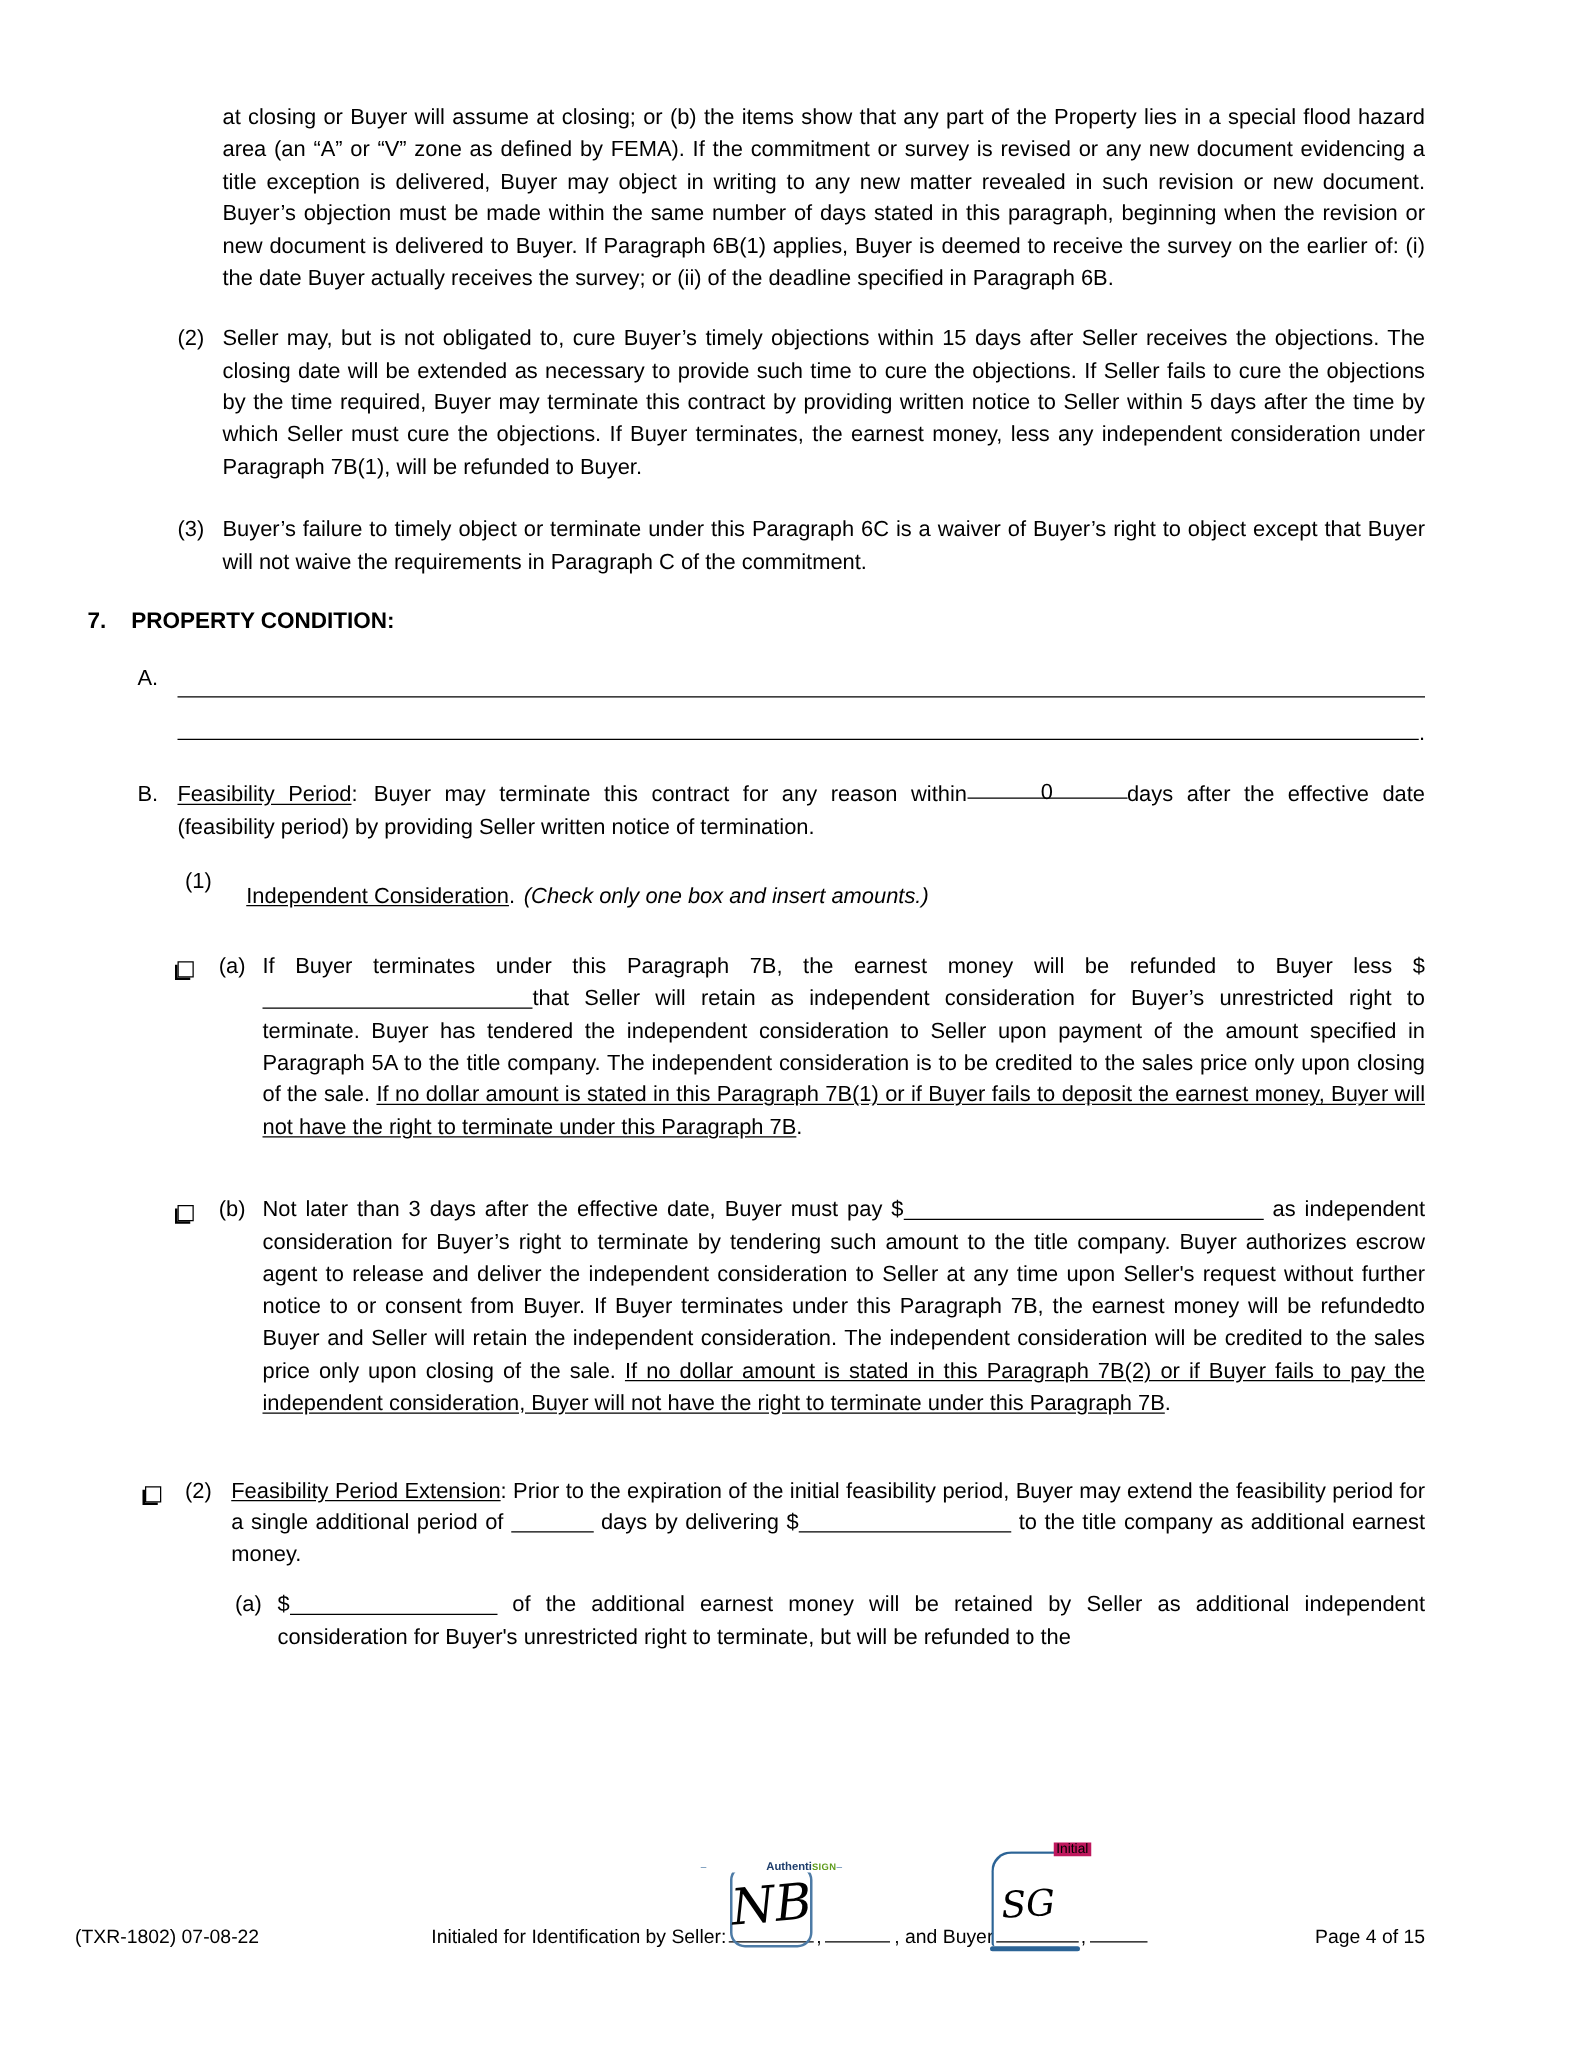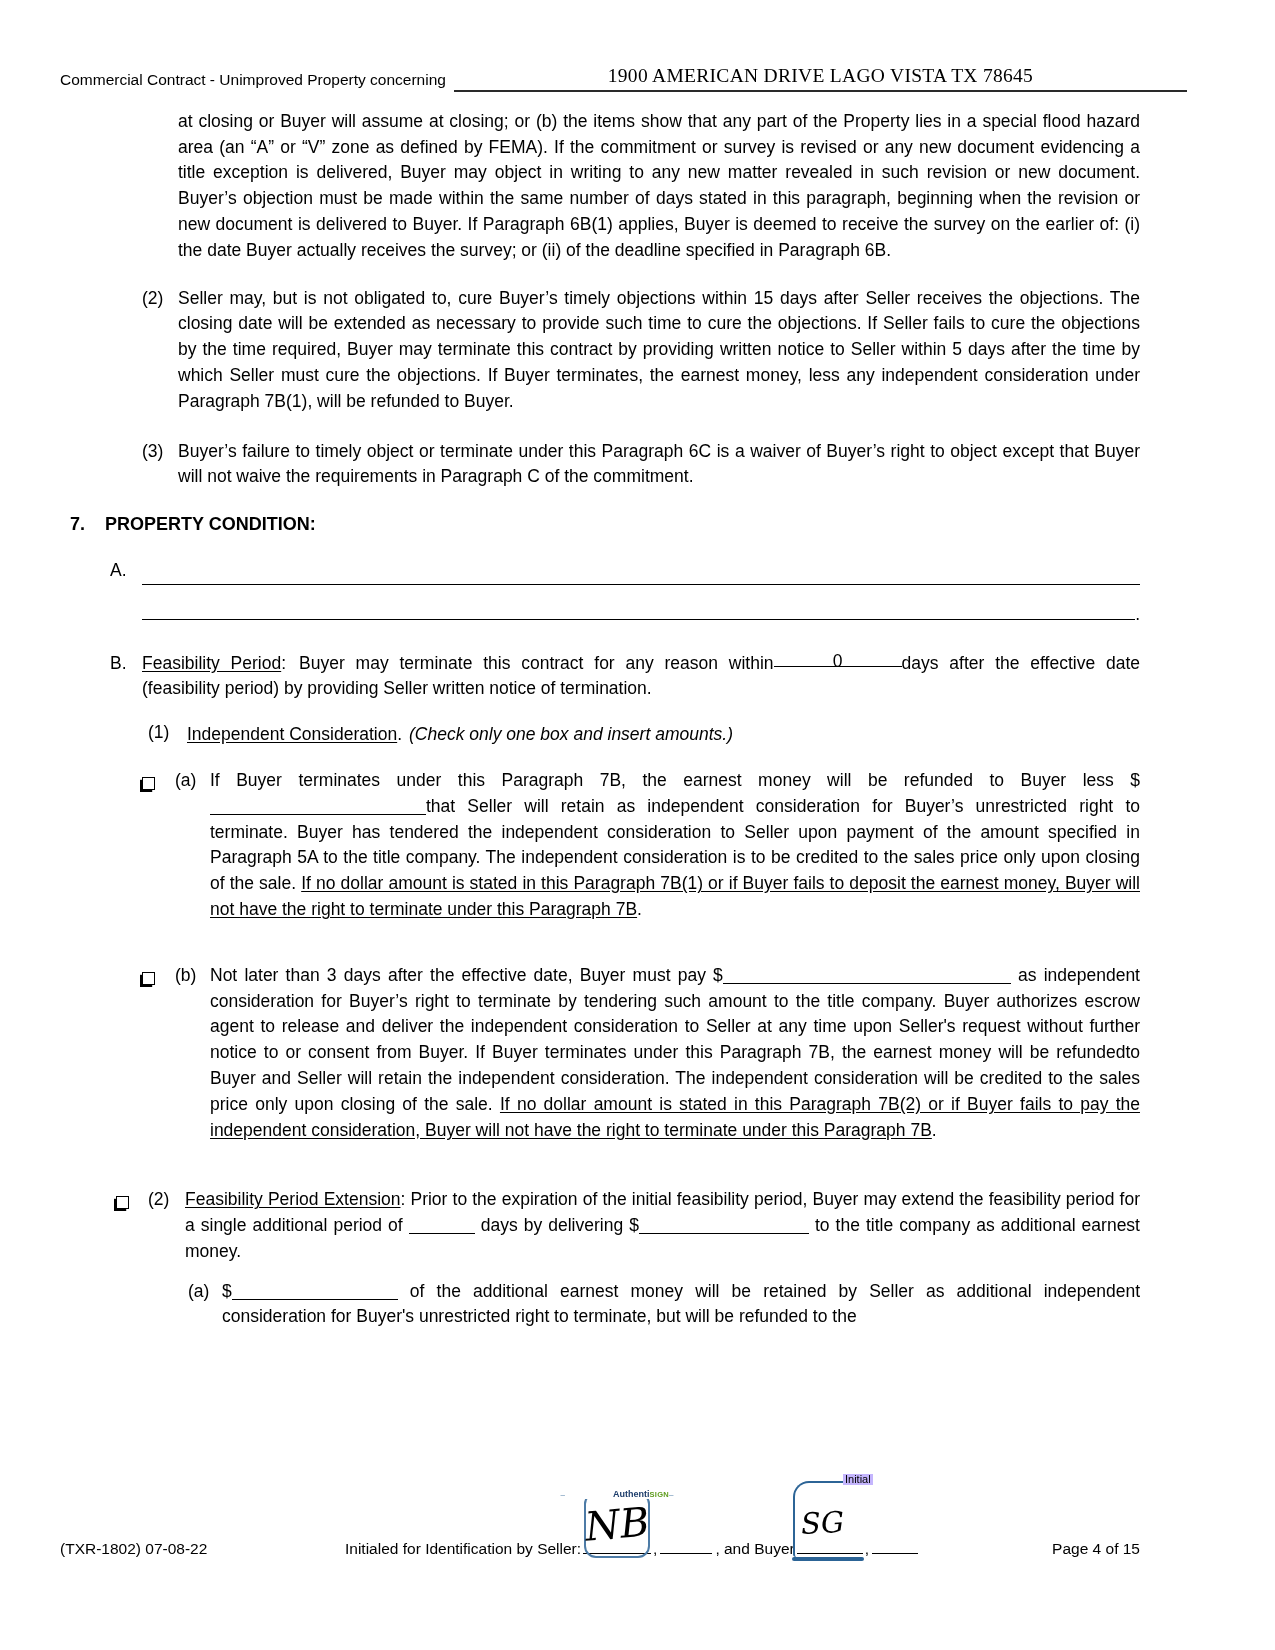--- a/index.html
+++ b/index.html
@@ -13,21 +13,21 @@
     padding:64px 135px 0 60px;
     overflow:hidden;
   }
   
   .header{display:flex;align-items:flex-end;margin-right:-47px;}
   .h-label{font-size:15.5px;line-height:20px;white-space:nowrap;padding-right:8px;padding-bottom:2px;}
   .h-line{flex:1;border-bottom:2.2px solid #2a2a2a;text-align:center;}
   .h-addr{font-family:"Liberation Serif", serif;font-size:19.5px;line-height:24px;letter-spacing:.3px;}
   
   .just{text-align:justify;margin:0;}
-  p{margin:2px;}
+  p{margin:12px;}
   .row{display:flex;align-items:flex-start;}
   .body{flex:1;min-width:0;}
   .col-num{flex:0 0 36px;}
   .col-letter{flex:0 0 32px;}
   .col-ab{flex:0 0 35px;}
   .intro{margin:17px 0 0 118px;}
   .mt-item2{margin-top:22px;margin-left:82px;}
   .mt-item3{margin-top:24px;margin-left:82px;}
   .sec7{margin-top:22px;margin-left:10px;font-weight:bold;font-size:18px;}
   .sec7 .col-num{flex:0 0 35px;}
@@ -108,33 +108,29 @@
     border-top:2.6px solid #2c6496;
     border-radius:16px 0 0 3px;
     display:flex;align-items:center;justify-content:center;
   }
   .sig-box-b::after{
     content:"";position:absolute;left:-3px;bottom:-4px;
     width:72px;height:4.5px;background:#2c6496;border-radius:2px;
   }
   .init-label{
     position:absolute;top:-9px;right:-16px;
-    background:#c4b5fd;padding:0 2px;
+    background:#be185d;padding:0 2px;
     font-size:11px;color:#000;line-height:11px;font-family:"Liberation Sans",sans-serif;font-style:normal;
   }
 </style>
 </head>
 <body>
 
 <div class="page">
 
-  <div class="header">
-    <span class="h-label">Commercial Contract - Unimproved Property concerning</span>
-    <span class="h-line"><span class="h-addr">1900 AMERICAN DRIVE LAGO VISTA TX 78645</span></span>
-  </div>
 
   <p class="intro just">at closing or Buyer will assume at closing; or (b) the items show that any part of the Property lies in a special flood hazard area (an “A” or “V” zone as defined by FEMA). If the commitment or survey is revised or any new document evidencing a title exception is delivered, Buyer may object in writing to any new matter revealed in such revision or new document. Buyer’s objection must be made within the same number of days stated in this paragraph, beginning when the revision or new document is delivered to Buyer. If Paragraph 6B(1) applies, Buyer is deemed to receive the survey on the earlier of: (i) the date Buyer actually receives the survey; or (ii) of the deadline specified in Paragraph 6B.</p>
 
   <div class="row mt-item2">
     <span class="col-num">(2)</span>
     <p class="body just">Seller may, but is not obligated to, cure Buyer’s timely objections within 15 days after Seller receives the objections. The closing date will be extended as necessary to provide such time to cure the objections. If Seller fails to cure the objections by the time required, Buyer may terminate this contract by providing written notice to Seller within 5 days after the time by which Seller must cure the objections. If Buyer terminates, the earnest money, less any independent consideration under Paragraph 7B(1), will be refunded to Buyer.</p>
   </div>
 
   <div class="row mt-item3">
     <span class="col-num">(3)</span>

